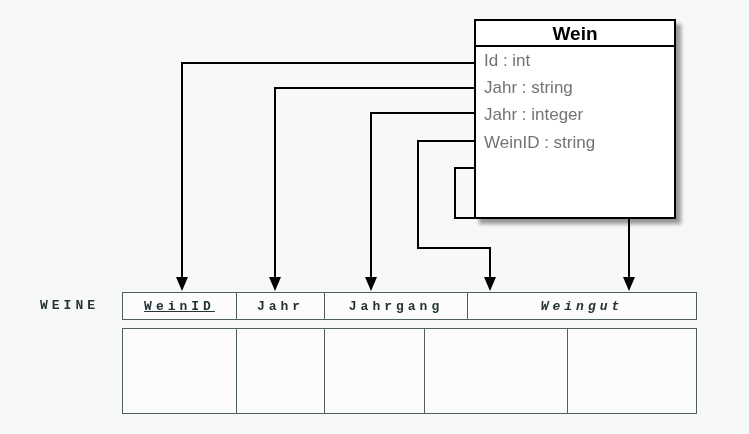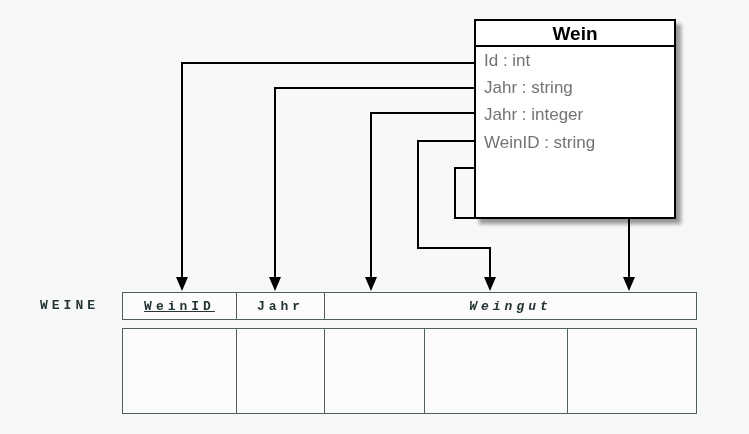--- a/index.html
+++ b/index.html
@@ -144,20 +144,21 @@
       <div class="class-attr">Jahr : integer</div>
       <div class="class-attr">WeinID : string</div>
     </div>
   </div>
 
   <div class="table-label mono-bold">WEINE</div>
 
   <div class="db-row header">
     <div class="db-cell c0 mono-bold">WeinID</div>
     <div class="db-cell c1 mono-bold">Jahr</div>
+    <div class="db-cell c3 mono-bold">Jahrgang</div>
     <div class="db-cell c4 mono-bold">Weingut</div>
   </div>
 
   <div class="db-row body">
     <div class="db-cell c0"></div>
     <div class="db-cell c1"></div>
     <div class="db-cell c2"></div>
     <div class="db-cell c3"></div>
     <div class="db-cell c4"></div>
   </div>

